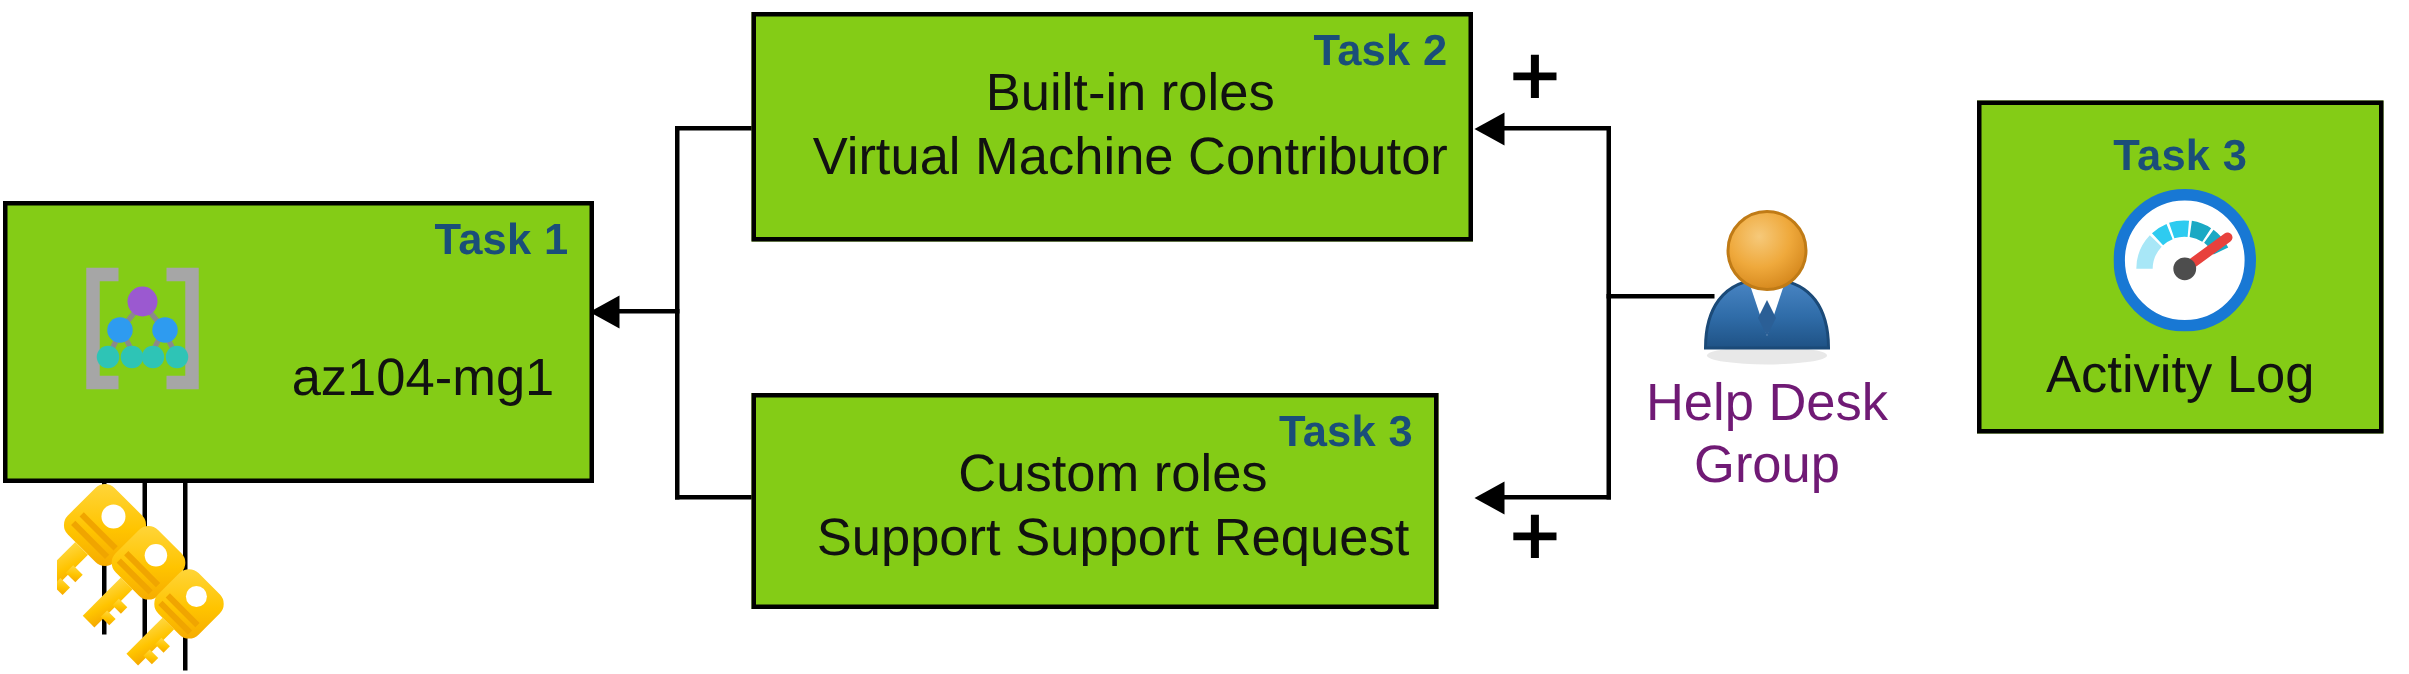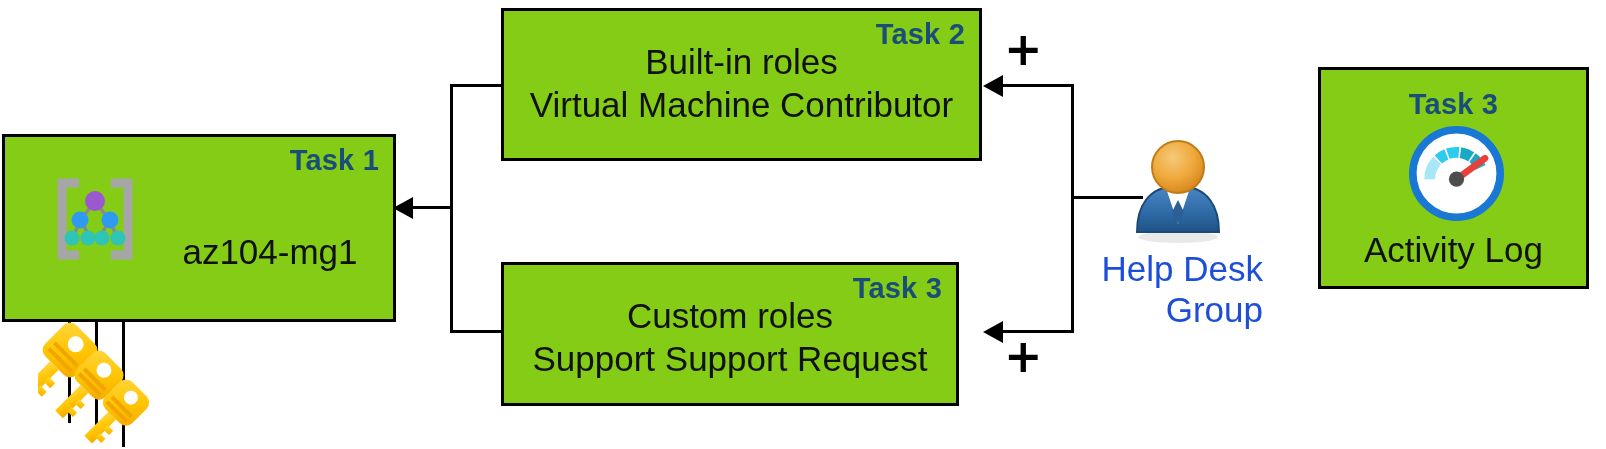--- a/index.html
+++ b/index.html
@@ -32,20 +32,21 @@
     white-space: nowrap;
   }
   .box-text {
     position: absolute;
     color: #111111;
     font-size: 35px;
     line-height: 1.22;
     text-align: center;
     white-space: pre-line;
     font-weight: 400;
+    padding-left: 12px;
   }
   .line-h {
     position: absolute;
     background: #000000;
     height: 3px;
   }
   .line-v {
     position: absolute;
     background: #000000;
     width: 3px;
@@ -69,24 +70,24 @@
   .plus {
     position: absolute;
     color: #000000;
     font-size: 46px;
     font-weight: bold;
     line-height: 1;
     font-family: "DejaVu Sans", sans-serif;
   }
   .person-label {
     position: absolute;
-    color: #1d4ed8;
+    color: #701a75;
     font-size: 35px;
     line-height: 1.18;
-    text-align: right;
+    text-align: center;
     white-space: pre-line;
   }
   .caption {
     position: absolute;
     color: #111111;
     font-size: 35px;
     text-align: center;
     white-space: nowrap;
   }
   svg { display: block; }

